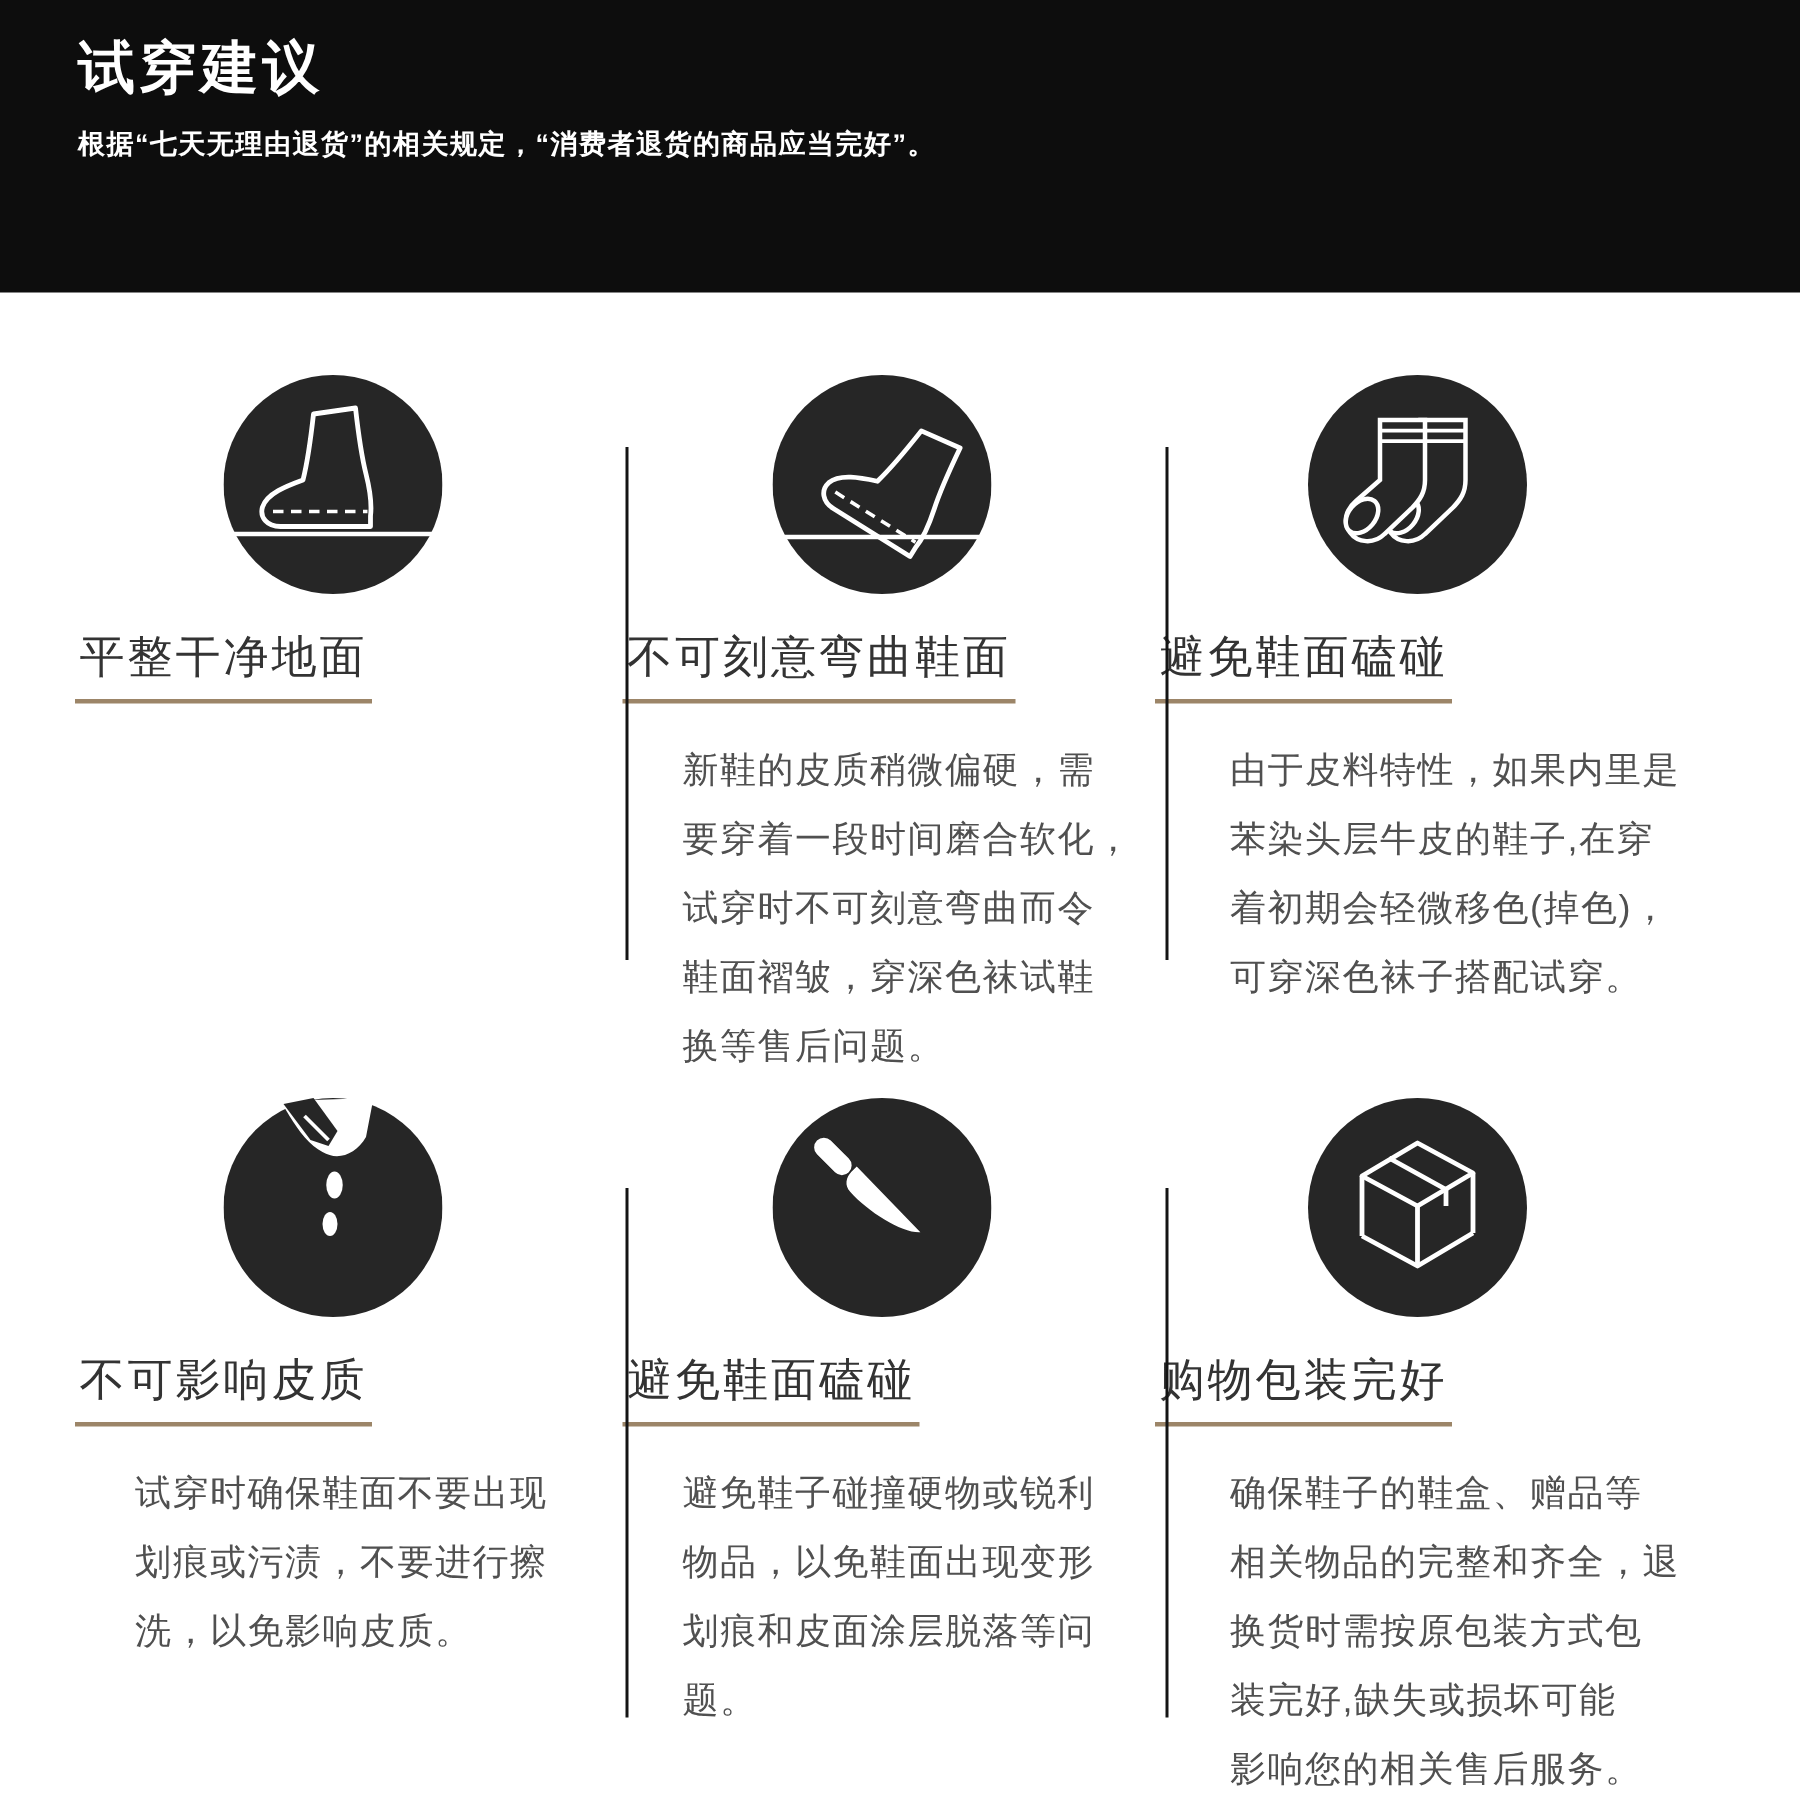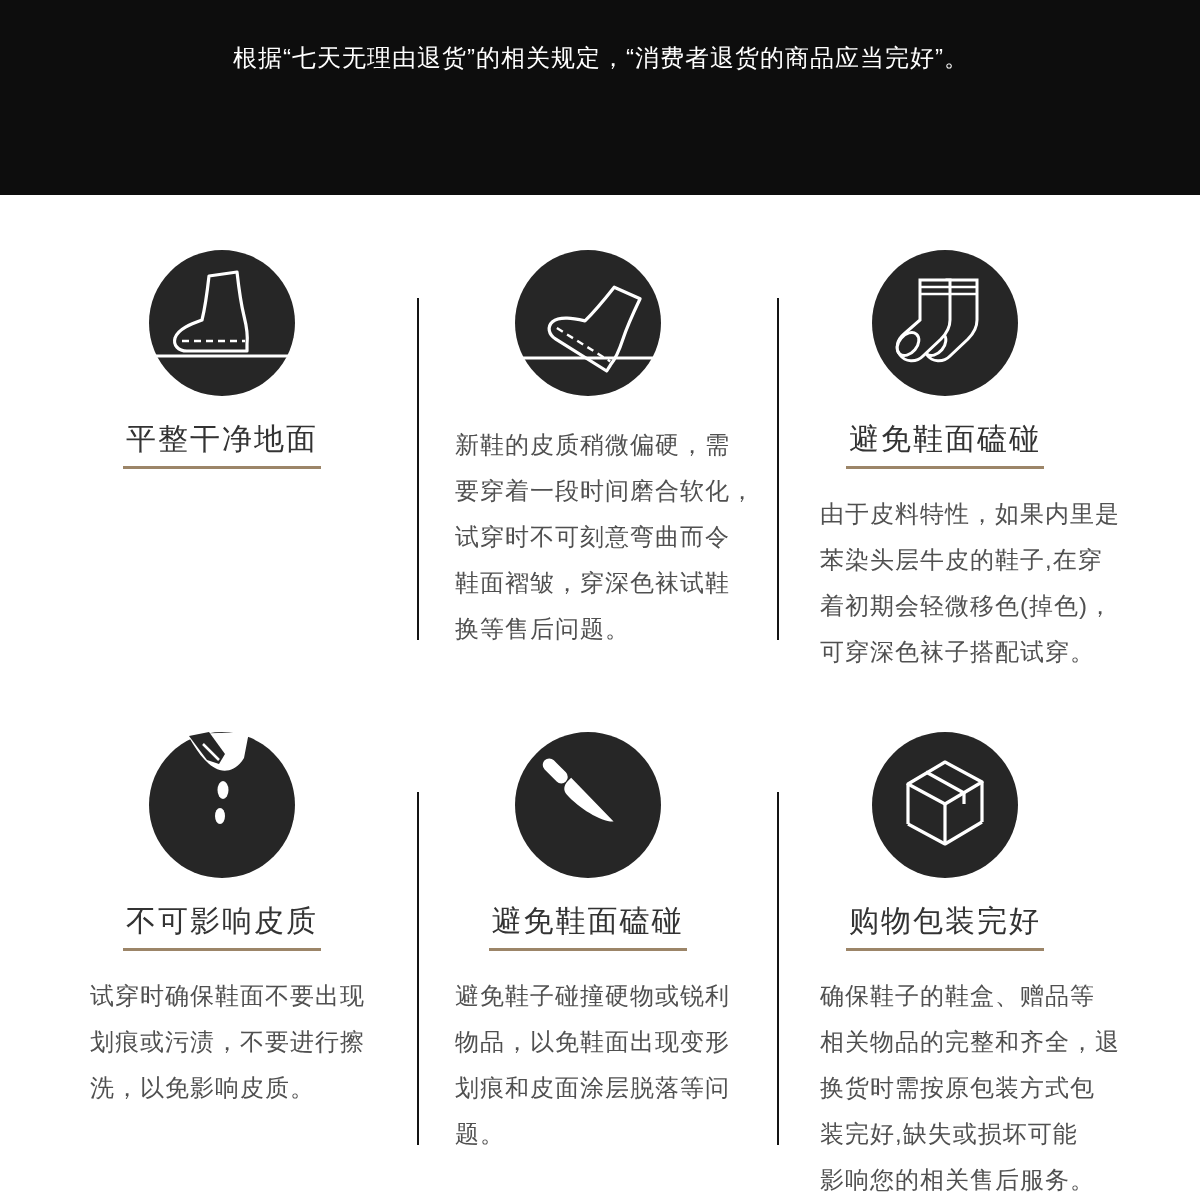--- a/index.html
+++ b/index.html
@@ -19,27 +19,26 @@
     color: #ffffff;
     padding: 26px 50px 0 52px;
   }
   .header-title {
     font-size: 38px;
     font-weight: bold;
     letter-spacing: 3px;
     line-height: 1.1;
   }
   .header-line {
-    font-size: 24px;
-    font-weight: 400;
+    font-size: 18px;
+    font-weight: 700;
     letter-spacing: 1px;
     margin-top: 18px;
     line-height: 1.15;
     white-space: nowrap;
-    text-align: center;
   }
   .header-line.second { margin-top: 20px; }
 
   
   .cell {
     position: absolute;
     text-align: center;
   }
   .cell-1 { left: 50px;  top: 250px; width: 344px; }
   .cell-2 { left: 415px; top: 250px; width: 345px; }
@@ -47,21 +46,21 @@
   .cell-4 { left: 50px;  top: 732px; width: 344px; }
   .cell-5 { left: 415px; top: 732px; width: 345px; }
   .cell-6 { left: 770px; top: 732px; width: 350px; }
 
   .icon-wrap {
     width: 146px; height: 146px;
     margin: 0 auto 26px auto;
   }
   .icon-wrap svg { display: block; }
 
-  .item-title-row { text-align: center; }
+  .item-title-row { text-align: left; }
   .item-title {
     display: inline-block;
     font-size: 30px;
     font-weight: 400;
     color: #333333;
     letter-spacing: 2px;
     padding: 0 3px 9px 3px;
     border-bottom: 3px solid #9c8568;
     line-height: 1.15;
   }
@@ -85,20 +84,21 @@
   }
   .divider.r1a { left: 417px; top: 298px; height: 342px; }
   .divider.r1b { left: 777px; top: 298px; height: 342px; }
   .divider.r2a { left: 417px; top: 792px; height: 353px; }
   .divider.r2b { left: 777px; top: 792px; height: 353px; }
 </style>
 </head>
 <body>
 
 <div class="header">
+  <div class="header-title">试穿建议</div>
   <div class="header-line">根据“七天无理由退货”的相关规定，“消费者退货的商品应当完好”。</div>
 </div>
 
 <div class="cell cell-1">
   <div class="icon-wrap">
     <svg width="146" height="146" viewBox="0 0 146 146">
       <circle cx="73" cy="73" r="73" fill="#262626"></circle>
       <path d="M60,26 L88,22 C90,40 92,54 95,66 C98,78 99,86 98,94 L98,101 L38,101 C29,101 24,95 26,88 C29,79 42,74 53,70 C56,58 58,44 60,26 Z" fill="none" stroke="#ffffff" stroke-width="3.2" stroke-linejoin="round"></path>
       <path d="M33,91 L96,91" fill="none" stroke="#ffffff" stroke-width="2.4" stroke-dasharray="7 5"></path>
       <line x1="4" y1="106" x2="142" y2="106" stroke="#ffffff" stroke-width="3"></line>
@@ -113,20 +113,23 @@
   <div class="icon-wrap">
     <svg width="146" height="146" viewBox="0 0 146 146">
       <circle cx="73" cy="73" r="73" fill="#262626"></circle>
       <g transform="rotate(32 60 100)">
         <path d="M60,26 L88,22 C90,40 92,54 95,66 C98,78 99,86 98,94 L98,101 L38,101 C29,101 24,95 26,88 C29,79 42,74 53,70 C56,58 58,44 60,26 Z" fill="none" stroke="#ffffff" stroke-width="3.2" stroke-linejoin="round"></path>
         <path d="M33,91 L96,91" fill="none" stroke="#ffffff" stroke-width="2.4" stroke-dasharray="7 5"></path>
       </g>
       <line x1="4" y1="108" x2="142" y2="108" stroke="#ffffff" stroke-width="3"></line>
     </svg>
   </div>
+  <div class="item-title-row">
+    <span class="item-title">不可刻意弯曲鞋面</span>
+  </div>
   <p class="item-body">新鞋的皮质稍微偏硬，需
 要穿着一段时间磨合软化，
 试穿时不可刻意弯曲而令
 鞋面褶皱，穿深色袜试鞋
 换等售后问题。</p>
 </div>
 
 <div class="cell cell-3">
   <div class="icon-wrap">
     <svg width="146" height="146" viewBox="0 0 146 146">

